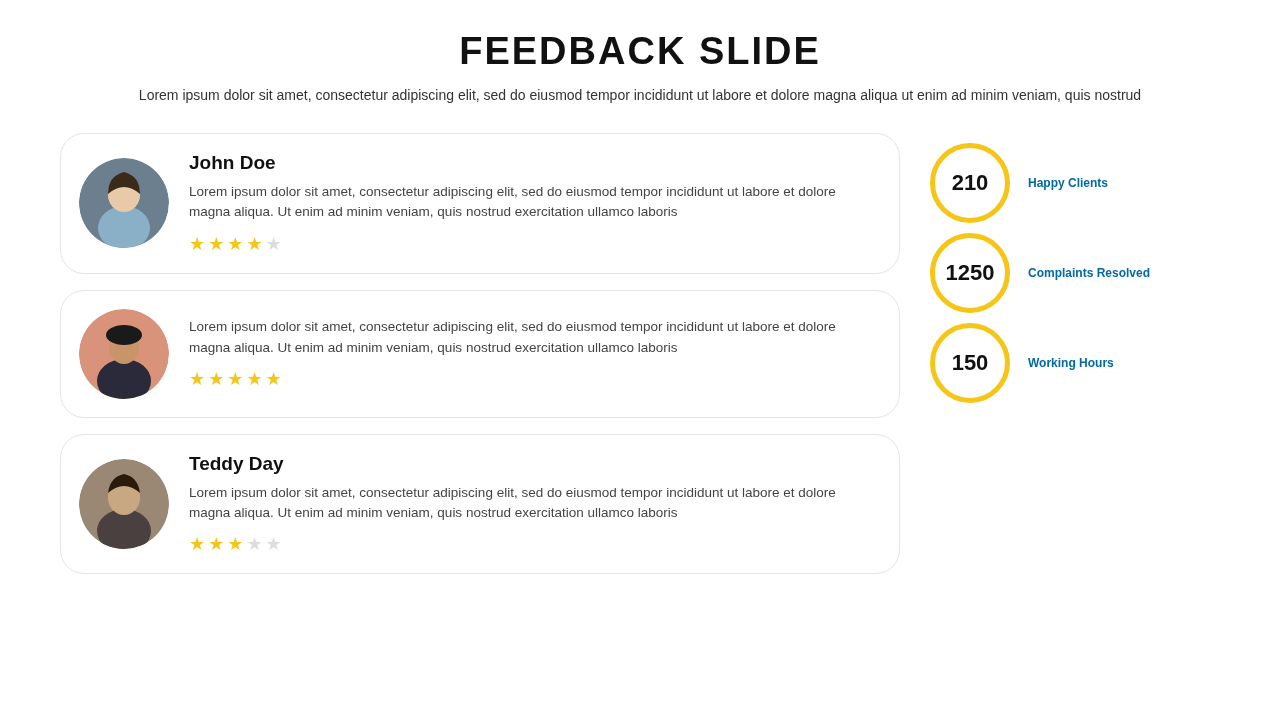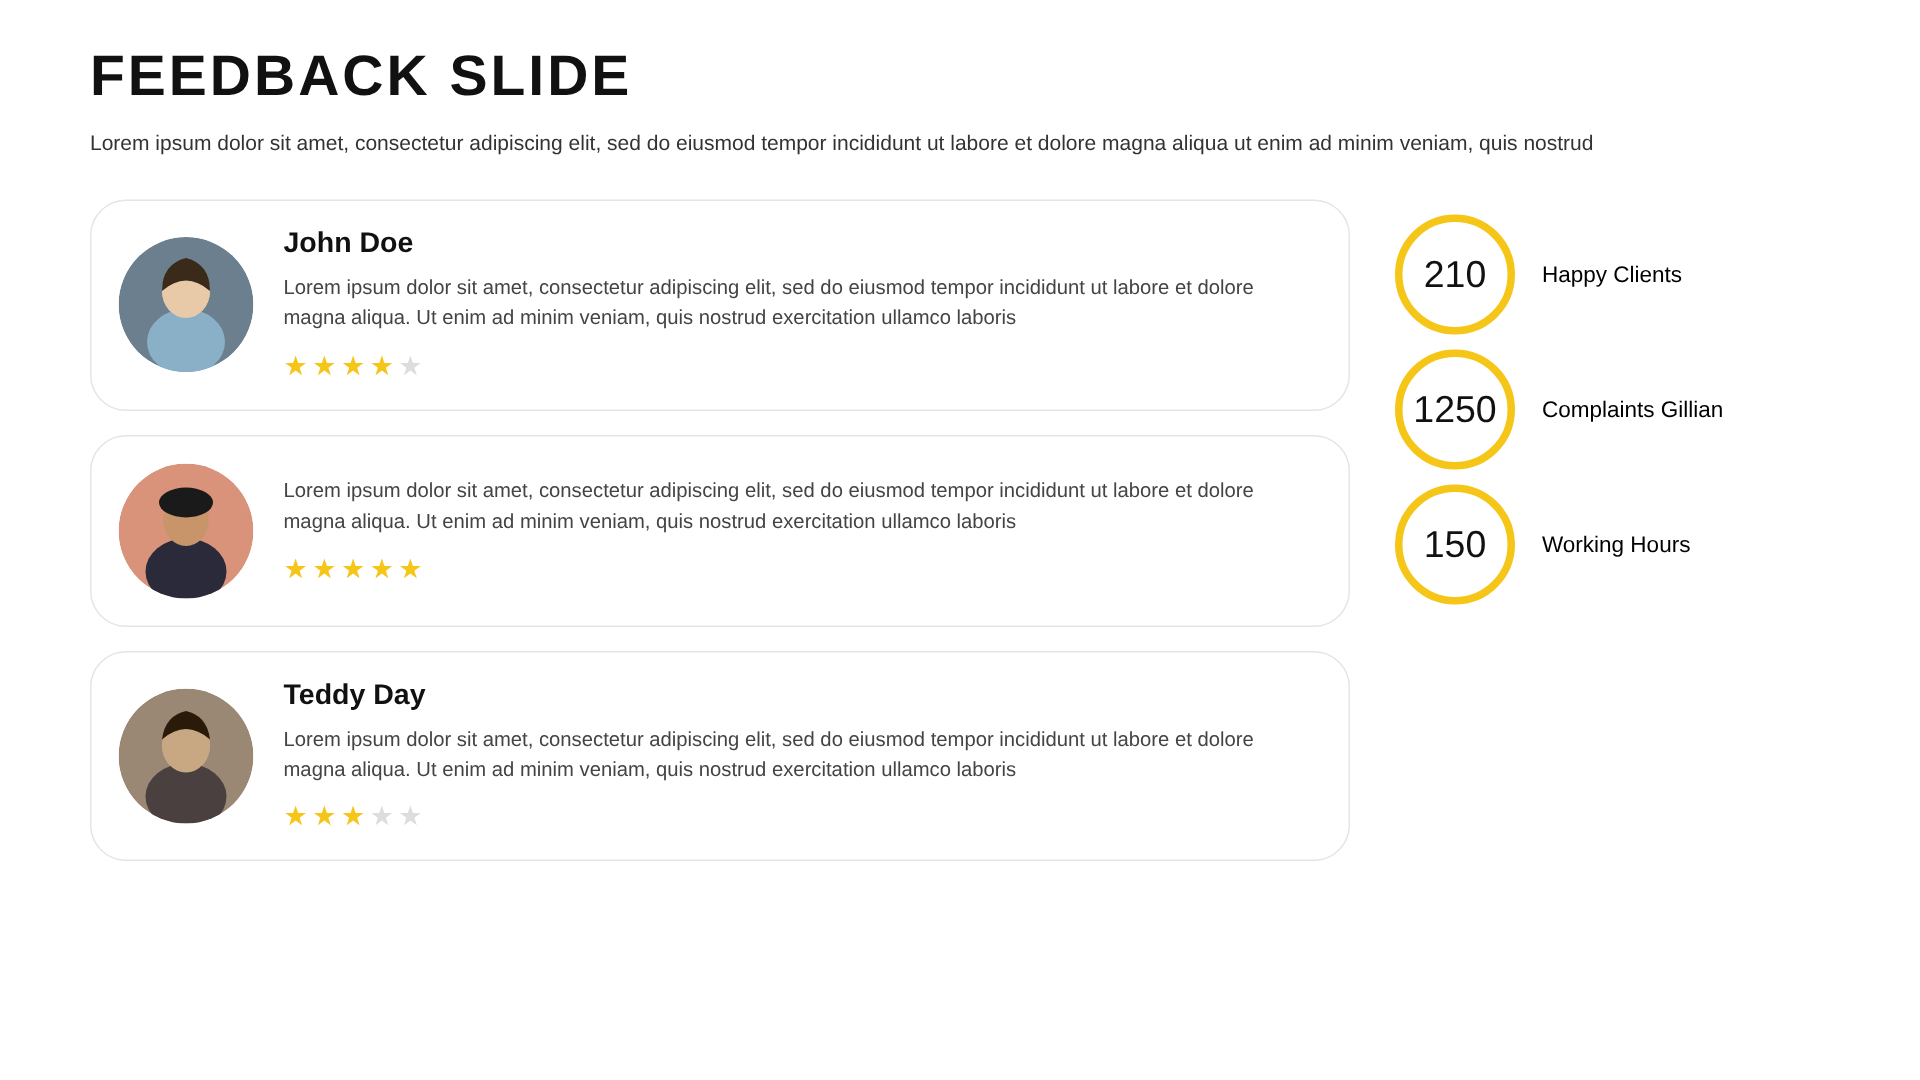--- a/index.html
+++ b/index.html
@@ -10,21 +10,21 @@
       width: 1280px;
       min-height: 720px;
       overflow: hidden;
     }
     .page {
       width: 1280px;
       min-height: 720px;
       padding: 30px 60px 36px 60px;
       display: flex;
       flex-direction: column;
-      align-items: flex-start;
+      align-items: center;
     }
     .page-title {
       font-size: 38px;
       font-weight: 900;
       letter-spacing: 2px;
       text-align: center;
       margin-bottom: 14px;
       color: #111;
     }
     .subtitle {
@@ -106,28 +106,28 @@
       width: 80px;
       height: 80px;
       border-radius: 50%;
       border: 5px solid #f5c518;
       display: flex;
       align-items: center;
       justify-content: center;
       flex-shrink: 0;
     }
     .stat-number {
-      font-size: 25px;
-      font-weight: 400;
+      font-size: 22px;
+      font-weight: 700;
       color: #111;
     }
     .stat-label {
-      font-size: 15px;
-      font-weight: 400;
-      color: #000000;
+      font-size: 12px;
+      font-weight: 700;
+      color: #0369a1;
     }
   </style>
 </head>
 <body>
 
 <div class="page">
   <h1 class="page-title">FEEDBACK SLIDE</h1>
   <p class="subtitle">Lorem ipsum dolor sit amet, consectetur adipiscing  elit, sed do eiusmod tempor incididunt ut labore et dolore magna  aliqua ut enim ad minim veniam,  quis nostrud</p>
 
   <div class="main-content">
@@ -205,21 +205,21 @@
     <div class="stat-item">
     <div class="stat-circle">
       <span class="stat-number">210</span>
     </div>
     <span class="stat-label">Happy Clients</span>
   </div>
         <div class="stat-item">
     <div class="stat-circle">
       <span class="stat-number">1250</span>
     </div>
-    <span class="stat-label">Complaints Gillian</span>
+    <span class="stat-label">Complaints Resolved</span>
   </div>
         <div class="stat-item">
     <div class="stat-circle">
       <span class="stat-number">150</span>
     </div>
     <span class="stat-label">Working Hours</span>
   </div>
       </div>
   </div>
 </div>

